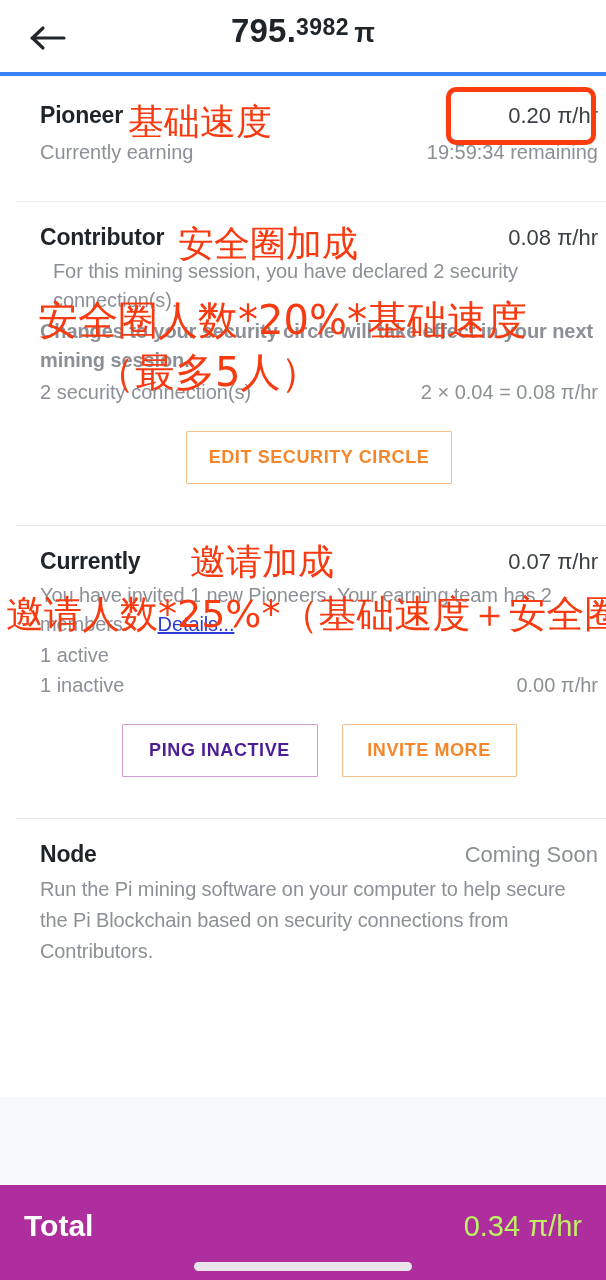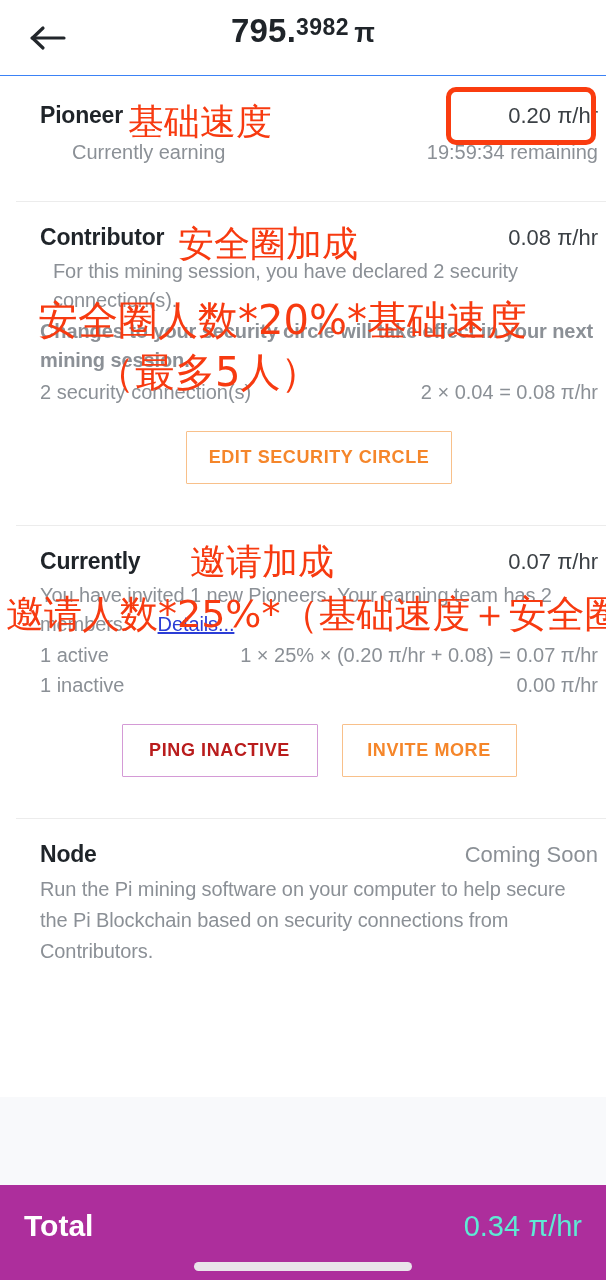--- a/index.html
+++ b/index.html
@@ -13,21 +13,21 @@
     position: relative;
     width: 606px; height: 1280px;
     background: #ffffff;
   }
 
   
   .header {
     position: absolute; top: 0; left: 0;
     width: 606px; height: 76px;
     background: #ffffff;
-    border-bottom: 1px solid #3b82f6;
+    border-bottom: 4px solid #3b82f6;
   }
   .back-btn {
     position: absolute; left: 24px; top: 17px;
     width: 48px; height: 42px;
     display: flex; align-items: center; justify-content: center;
     cursor: pointer;
   }
   .back-btn svg { display: block; }
   .header-title {
     position: absolute; left: 0; top: 12px;
@@ -97,21 +97,21 @@
     font-size: 18px; font-weight: bold;
     letter-spacing: 0.6px;
     cursor: pointer;
   }
   .btn-orange {
     border: 1.5px solid #f8c08a;
     color: #f5862a;
   }
   .btn-purple {
     border: 1.5px solid #d49ad6;
-    color: #b91c1c;
+    color: #4c1d95;
   }
 
   
   .gray-fill {
     position: absolute; left: 0; top: 1097px;
     width: 606px; height: 88px;
     background: #f8f9fb;
   }
 
   
@@ -119,21 +119,21 @@
     position: absolute; left: 0; top: 1185px;
     width: 606px; height: 95px;
     background: #ad2e9c;
   }
   .total-label {
     position: absolute; left: 24px; top: 24px;
     color: #ffffff; font-size: 30px; font-weight: bold;
   }
   .total-value {
     position: absolute; right: 24px; top: 25px;
-    color: #5eead4; font-size: 29px; font-weight: 400;
+    color: #bef264; font-size: 29px; font-weight: 400;
   }
   .home-indicator {
     position: absolute; left: 50%; transform: translateX(-50%);
     bottom: 9px;
     width: 218px; height: 9px; border-radius: 5px;
     background: #e9e3ea;
   }
 
   
   .anno {
@@ -171,21 +171,21 @@
 
   <div class="content">
 
     <div class="section" style="padding-top:26px;">
       <div class="row">
         <div class="title-line">
           <span class="sec-title">Pioneer</span>
         </div>
         <span class="sec-value">0.20 π/hr</span>
       </div>
-      <div class="subrow" style="margin-top:8px;margin-left:32px;">
+      <div class="subrow" style="margin-top:8px;">
         <span>Currently earning</span>
         <span class="right">19:59:34 remaining</span>
       </div>
     </div>
 
     <div class="divider" style="margin-top:34px;"></div>
 
     <div class="section" style="padding-top:22px;">
       <div class="row">
         <div class="title-line">
@@ -212,21 +212,20 @@
           <span class="sec-title">Currently</span>
         </div>
         <span class="sec-value">0.07 π/hr</span>
       </div>
       <div class="sub" style="margin-top:6px;">
         <span class="sub-inline">You have invited 1 new Pioneers. Your earning team has 2 members.</span>
         <span class="details-link">Details...</span>
       </div>
       <div class="subrow" style="margin-top:1px;">
         <span>1 active</span>
-        <span class="right">1 × 25% × (0.20 π/hr + 0.08) = 0.07 π/hr</span>
       </div>
       <div class="subrow">
         <span>1 inactive</span>
         <span class="right">0.00 π/hr</span>
       </div>
       <div class="btn-wrap" style="margin-top:24px;gap:24px;">
         <div class="btn btn-purple" style="width:196px;height:53px;">PING INACTIVE</div>
         <div class="btn btn-orange" style="width:175px;height:53px;">INVITE MORE</div>
       </div>
     </div>

